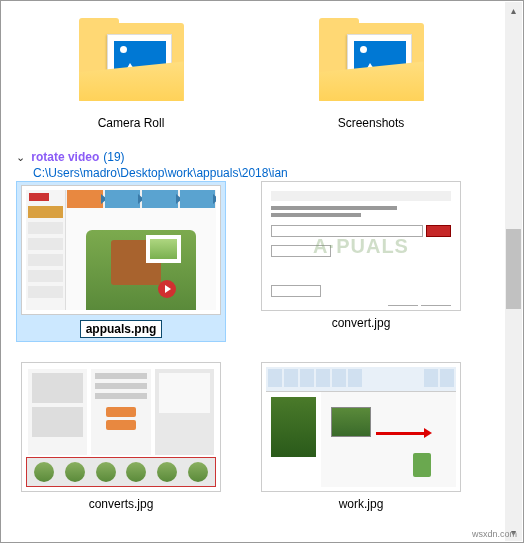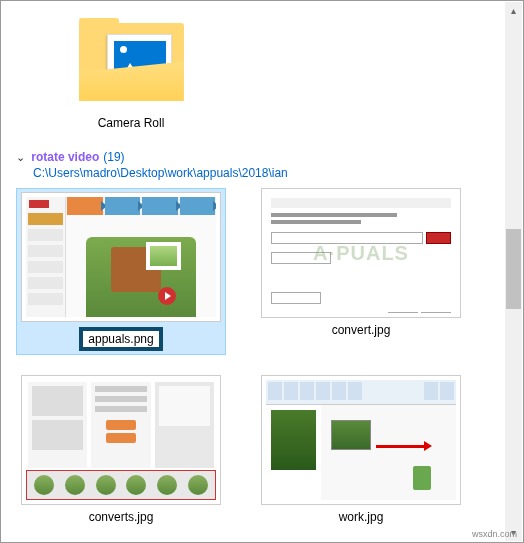--- a/index.html
+++ b/index.html
@@ -155,43 +155,44 @@
       font-weight: bold;
     }
     .group-count {
       color: #0066cc;
       margin-left: 4px;
     }
     .group-path {
       padding-left: 32px;
       color: #0066cc;
       font-size: 12px;
-      margin-bottom: 8px;
+      margin-bottom: 1px;
     }
     .thumb-grid {
       display: flex;
       flex-wrap: wrap;
       padding-left: 15px;
       gap: 20px 30px;
     }
     .thumb-item {
       display: flex;
       flex-direction: column;
       align-items: center;
       width: 210px;
     }
     .thumb-item.selected {
       background: #cce8ff;
       border: 1px solid #99d1ff;
       padding: 3px;
     }
     .thumb-item.selected .thumb-label {
-      border: 4px solid #0c4a6e;
+      border: 1px solid #0c4a6e;
       padding: 1px 5px;
       background: #fff;
+      font-weight: bold;
     }
     .thumb-image {
       width: 200px;
       height: 130px;
       border: 1px solid #ccc;
       background: #fff;
       padding: 4px;
       position: relative;
     }
     .thumb-inner {
@@ -487,20 +488,34 @@
           <div class="folder-paper-inner">
             <div class="folder-sun"></div>
             <div class="folder-mountain"></div>
           </div>
         </div>
         <div class="folder-front" style="clip-path: polygon(0 60%, 100% 45%, 100% 100%, 0 100%);"></div>
       </div>
       <div class="folder-label">Camera Roll</div>
     </div>
 
+    <div class="folder-item">
+      <div class="folder-icon">
+        <div class="folder-tab"></div>
+        <div class="folder-back"></div>
+        <div class="folder-paper">
+          <div class="folder-paper-inner">
+            <div class="folder-sun"></div>
+            <div class="folder-mountain"></div>
+          </div>
+        </div>
+        <div class="folder-front" style="clip-path: polygon(0 60%, 100% 45%, 100% 100%, 0 100%);"></div>
+      </div>
+      <div class="folder-label">Screenshots</div>
+    </div>
   </div>
 
   <div class="group-header">
     <span class="chevron">⌄</span>
     <span class="group-name">rotate video</span>
     <span class="group-count">(19)</span>
   </div>
   <div class="group-path">C:\Users\madro\Desktop\work\appuals\2018\ian</div>
 
   <div class="thumb-grid">

